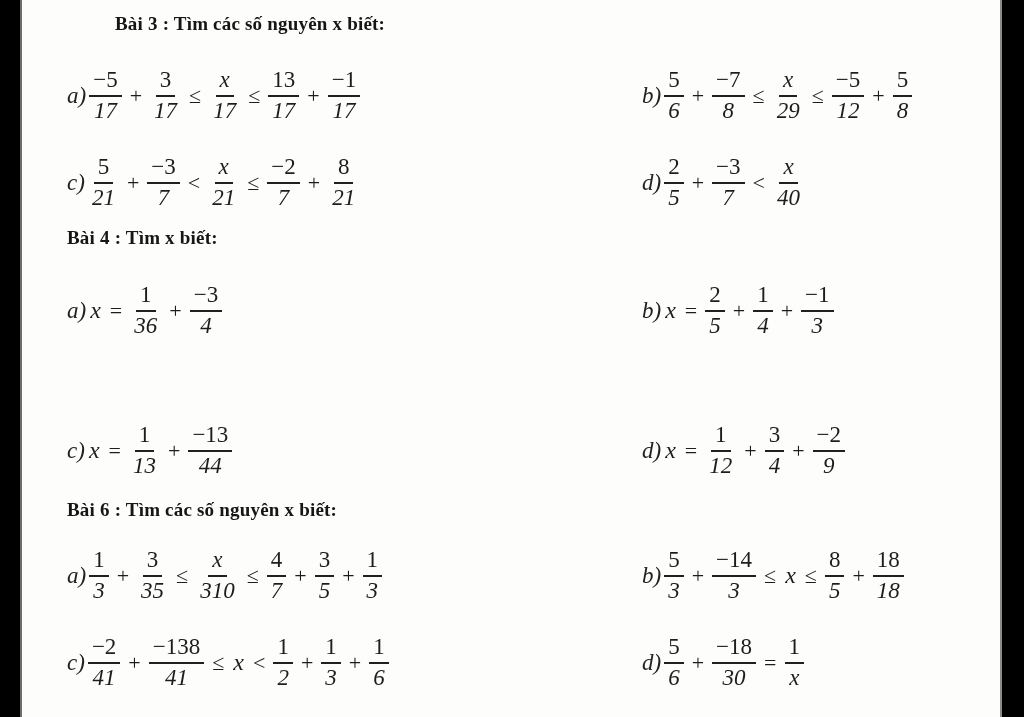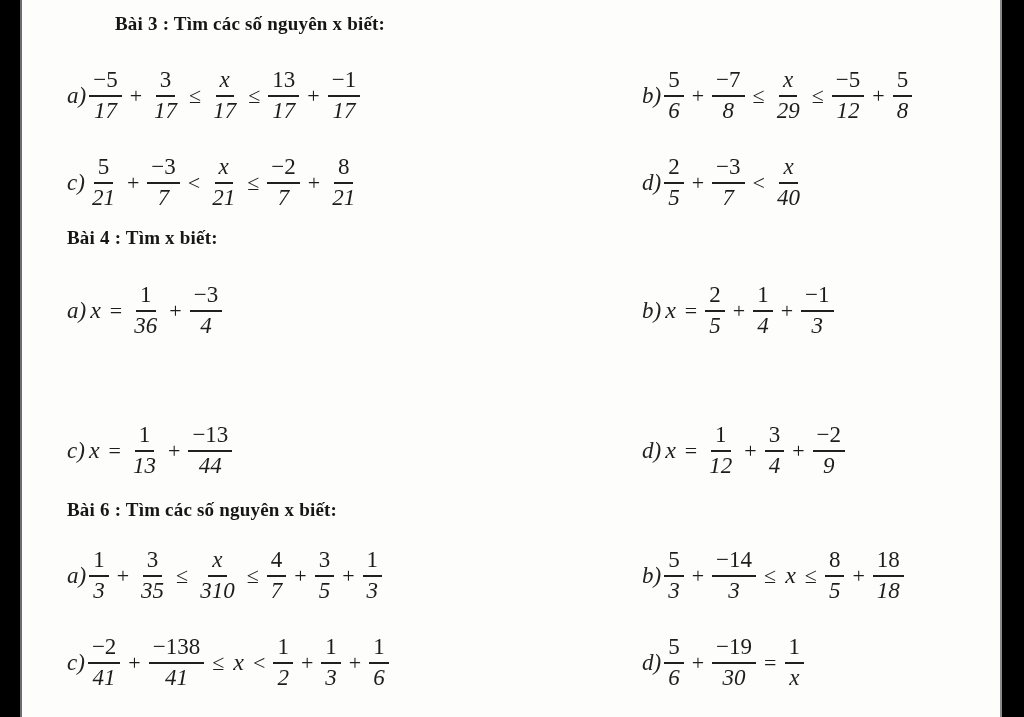--- a/index.html
+++ b/index.html
@@ -337,21 +337,21 @@
             </span>
           </div>
           <div class="item">
             <span class="label">d)</span>
             <span class="frac">
               <span class="num">5</span>
               <span class="den">6</span>
             </span>
             <span class="op">+</span>
             <span class="frac">
-              <span class="num">−19</span>
+              <span class="num">−18</span>
               <span class="den">30</span>
             </span>
             <span class="op">=</span>
             <span class="frac">
               <span class="num">1</span>
               <span class="den var">x</span>
             </span>
           </div>
         </div>
       </div>

